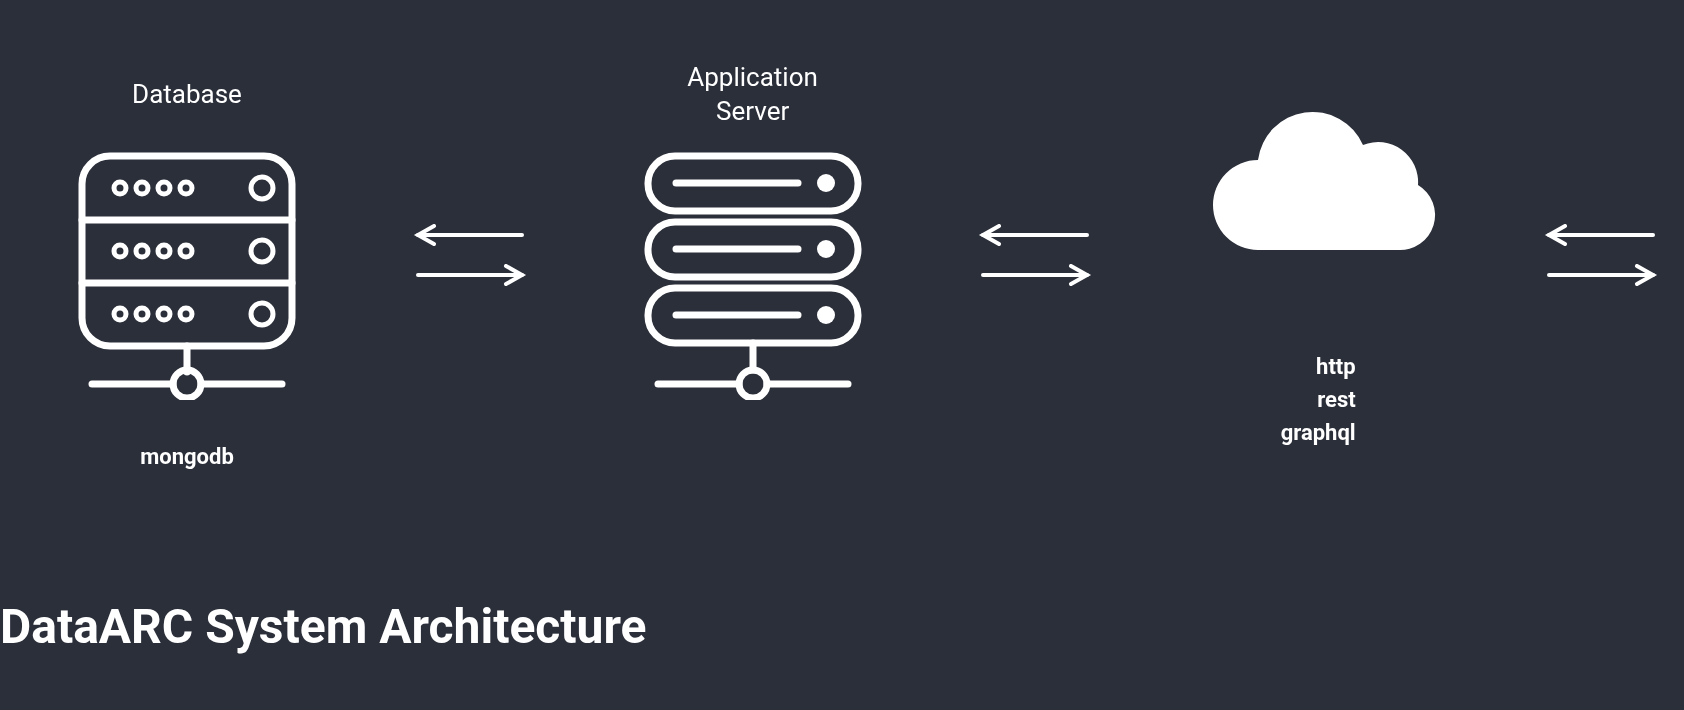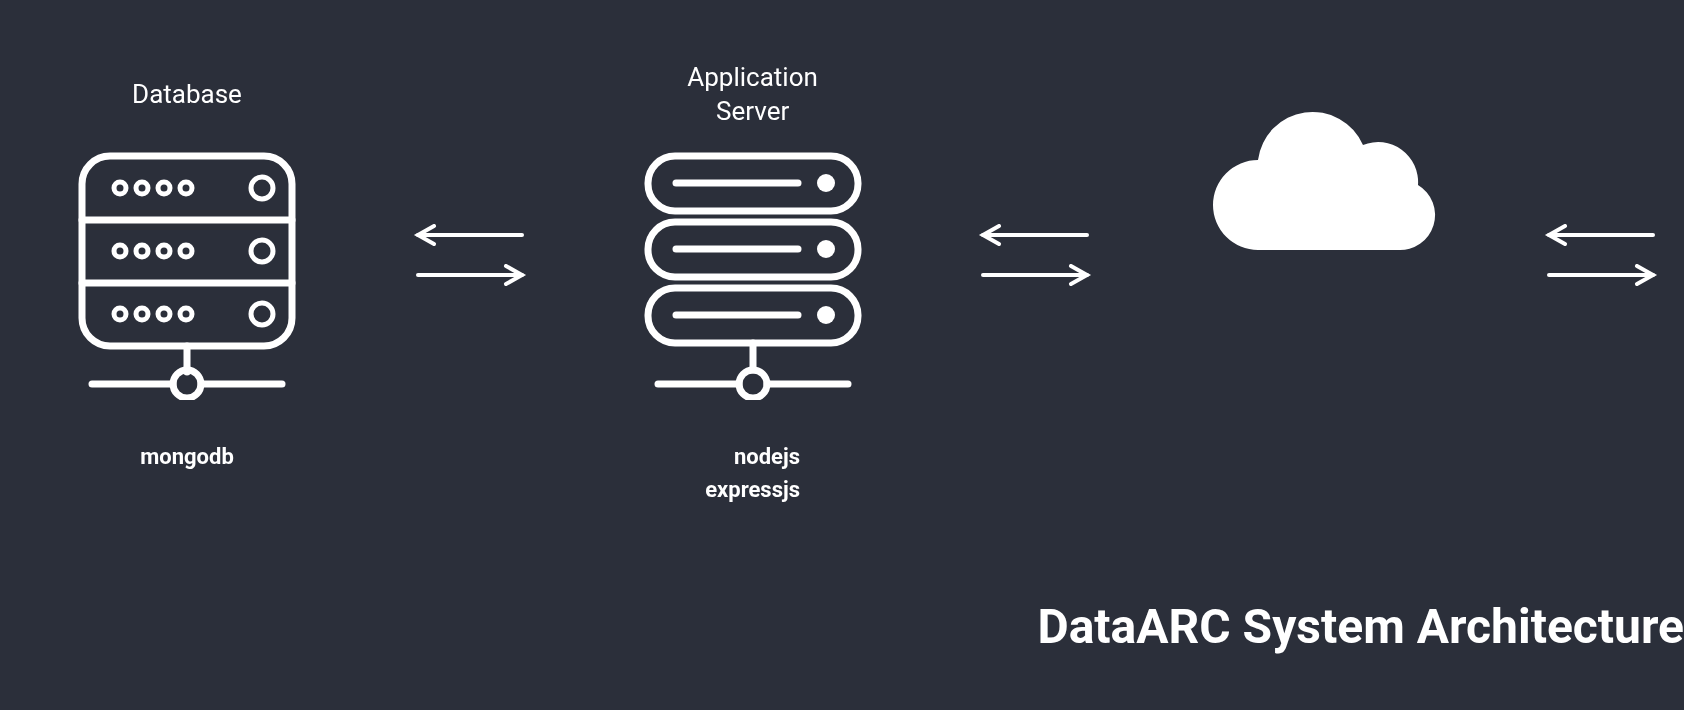--- a/index.html
+++ b/index.html
@@ -58,21 +58,21 @@
     display: flex;
     flex-direction: column;
     align-items: center;
     justify-content: center;
     gap: 18px;
   }
   .title {
     position: absolute;
     bottom: 55px;
     width: 100%;
-    text-align: right;
+    text-align: left;
     font-size: 48px;
     font-weight: 700;
   }
   svg { display: block; }
 </style>
 </head>
 <body>
 
 <div class="row">
 
@@ -142,21 +142,20 @@
           <circle cx="188" cy="33" r="9" fill="#ffffff" stroke="none"></circle>
           <circle cx="188" cy="99" r="9" fill="#ffffff" stroke="none"></circle>
           <circle cx="188" cy="165" r="9" fill="#ffffff" stroke="none"></circle>
           <line x1="115" y1="193" x2="115" y2="220"></line>
           <circle cx="115" cy="234" r="14"></circle>
           <line x1="20" y1="234" x2="101" y2="234"></line>
           <line x1="129" y1="234" x2="210" y2="234"></line>
         </g>
       </svg>
     </div>
-    <div class="tech">nodejs<br>expressjs</div>
   </div>
 
   <div class="arrows">
     <svg width="120" height="22">
       <g stroke="#ffffff" stroke-width="4" fill="none" stroke-linecap="round">
         <line x1="8" y1="11" x2="112" y2="11"></line>
         <polyline points="24,2 8,11 24,20"></polyline>
       </g>
     </svg>
     <svg width="120" height="22">
@@ -172,20 +171,21 @@
       <svg width="240" height="170" viewBox="0 0 240 170">
         <path fill="#ffffff" d="
           M60,150
           a45,45 0 0 1 0,-90
           a55,55 0 0 1 105,-15
           a40,40 0 0 1 55,40
           a35,35 0 0 1 -20,65
           Z"></path>
       </svg>
     </div>
+    <div class="tech">http<br>rest<br>graphql</div>
   </div>
 
   <div class="arrows">
     <svg width="120" height="22">
       <g stroke="#ffffff" stroke-width="4" fill="none" stroke-linecap="round">
         <line x1="8" y1="11" x2="112" y2="11"></line>
         <polyline points="24,2 8,11 24,20"></polyline>
       </g>
     </svg>
     <svg width="120" height="22">

